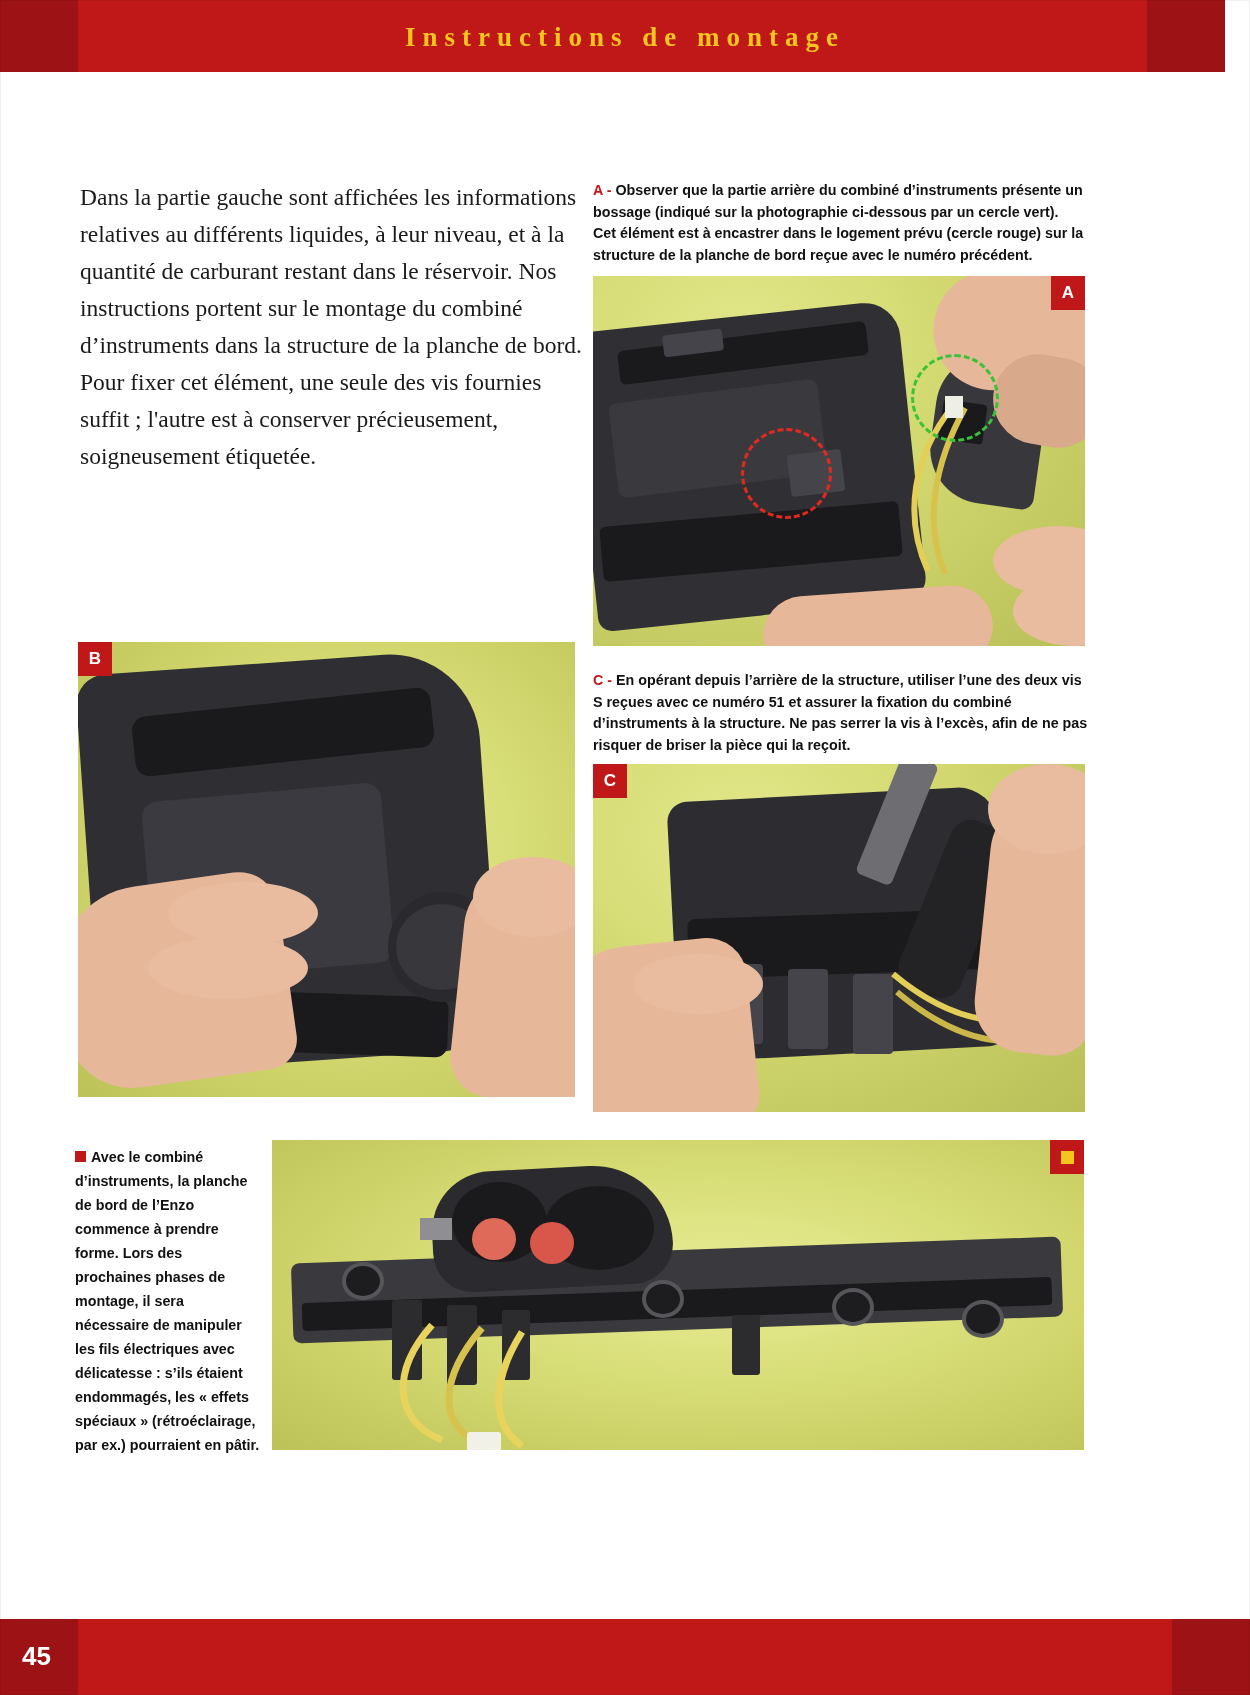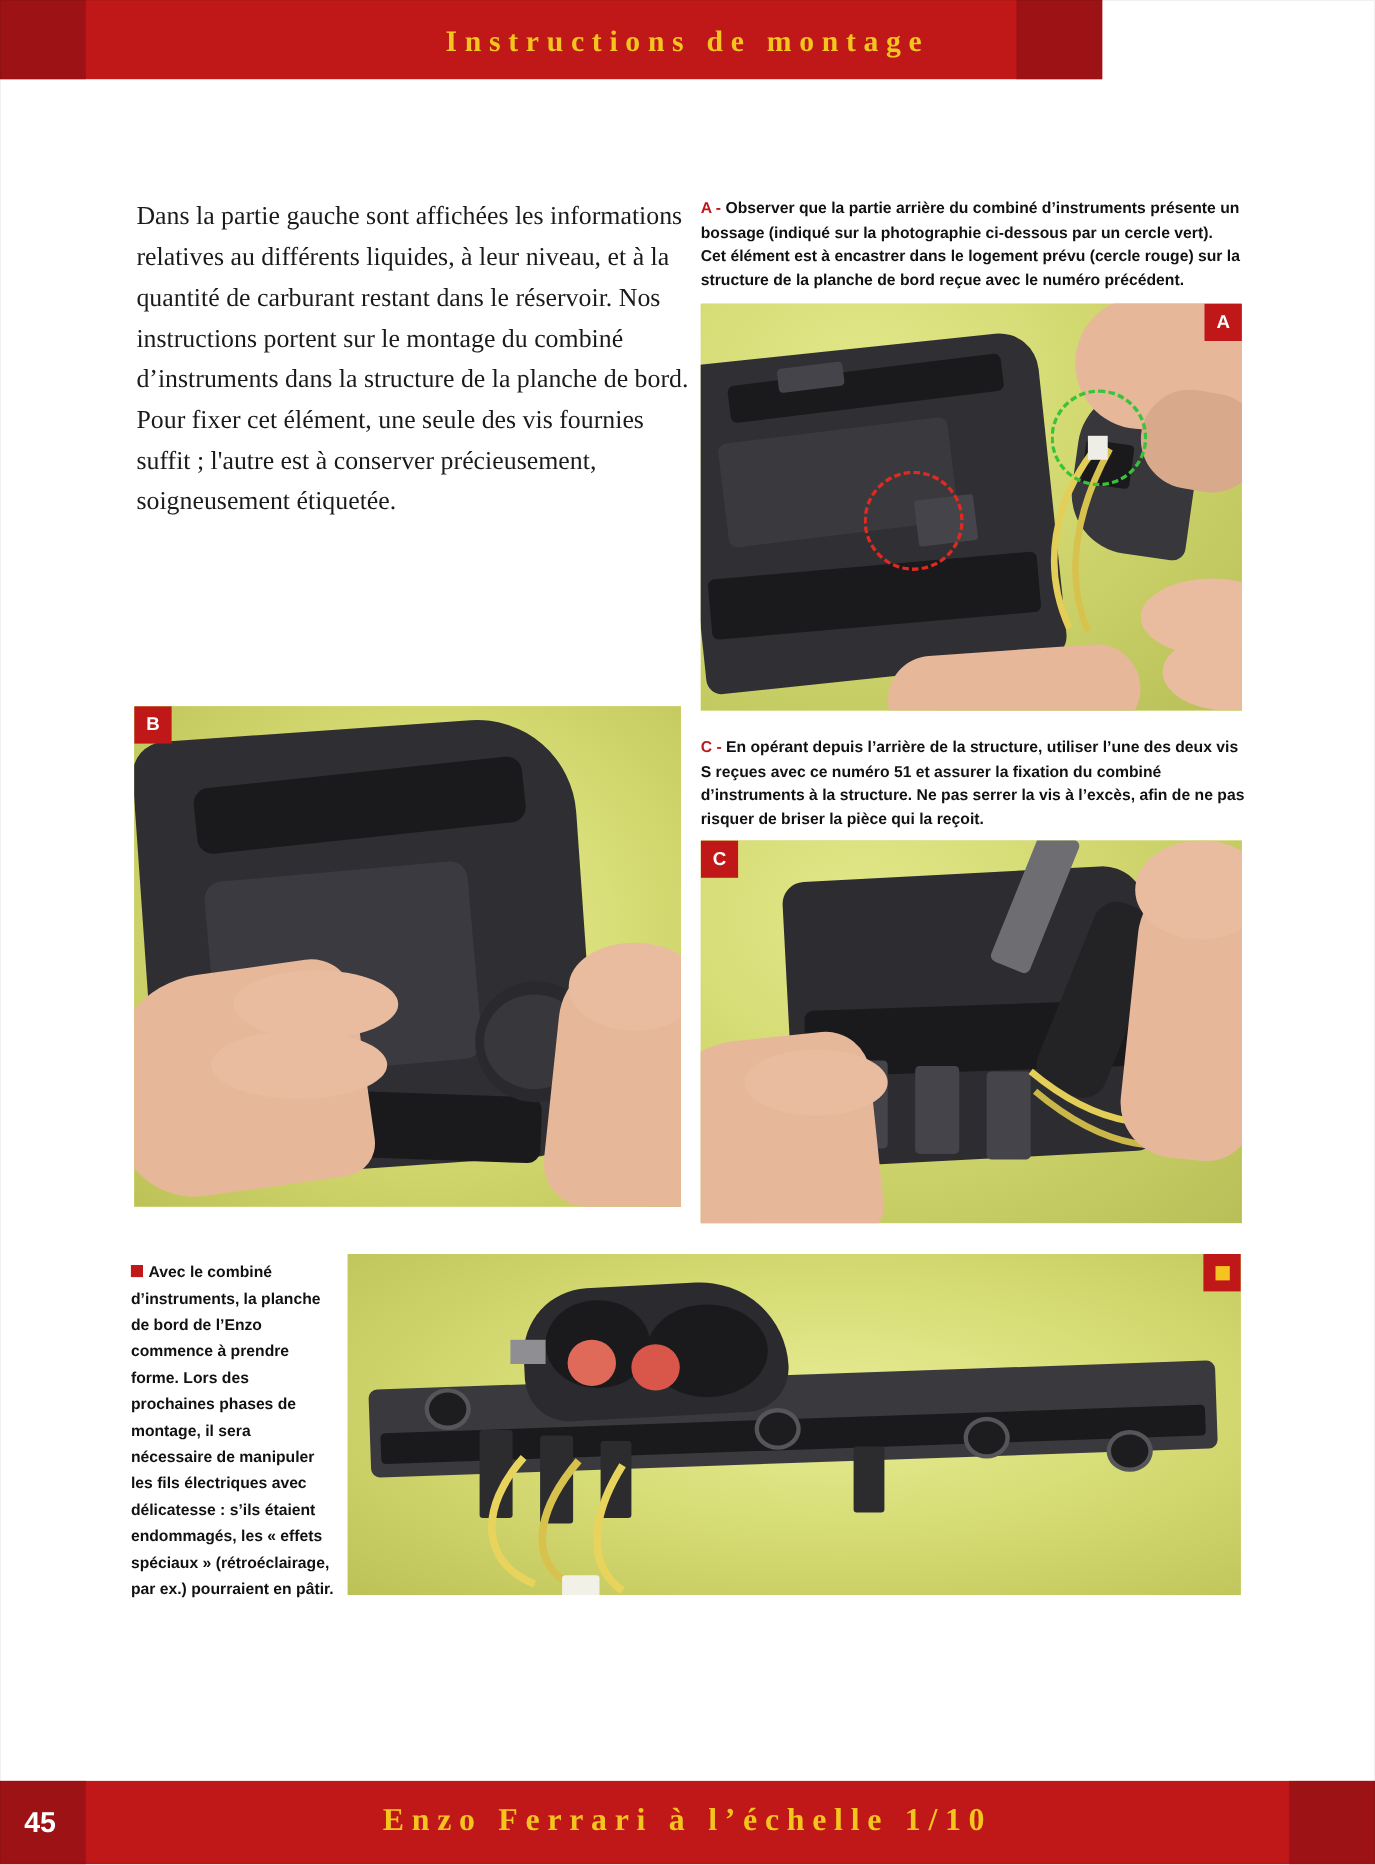--- a/index.html
+++ b/index.html
@@ -13,21 +13,21 @@
     height: 1695px;
     background: #ffffff;
     overflow: hidden;
     font-family: "Liberation Serif", serif;
   }
 
   
   .header-band {
     position: absolute;
     left: 0; top: 0;
-    width: 1002px;
+    width: 1225px;
     height: 72px;
     background: #c01718;
   }
   .header-band .left-dark {
     position: absolute;
     left: 0; top: 0;
     width: 78px; height: 72px;
     background: #9d1315;
   }
   .header-band .right-dark {
@@ -87,21 +87,20 @@
     font-weight: bold;
     letter-spacing: 7px;
   }
 
   
   .content {
     position: absolute;
     left: 0; top: 72px;
     width: 1000px;
     height: 1547px;
-    margin-left: 44px;
   }
 
   .intro-text {
     position: absolute;
     left: 80px;
     top: 107px;
     width: 510px;
     font-family: "Liberation Serif", serif;
     font-size: 23.5px;
     line-height: 37px;
@@ -389,17 +388,16 @@
       <div class="badge sq-badge" style="right:0; top:0;"></div>
     </div>
 
   </div>
 
   <div class="footer-band">
     <div class="left-dark">
       <div class="page-number">45</div>
     </div>
     <div class="right-dark"></div>
-    <div class="footer-title">Enzo Ferrari à l’échelle 1/10</div>
   </div>
 
   <div class="page-edge"></div>
 </div>
 
 </body></html>

